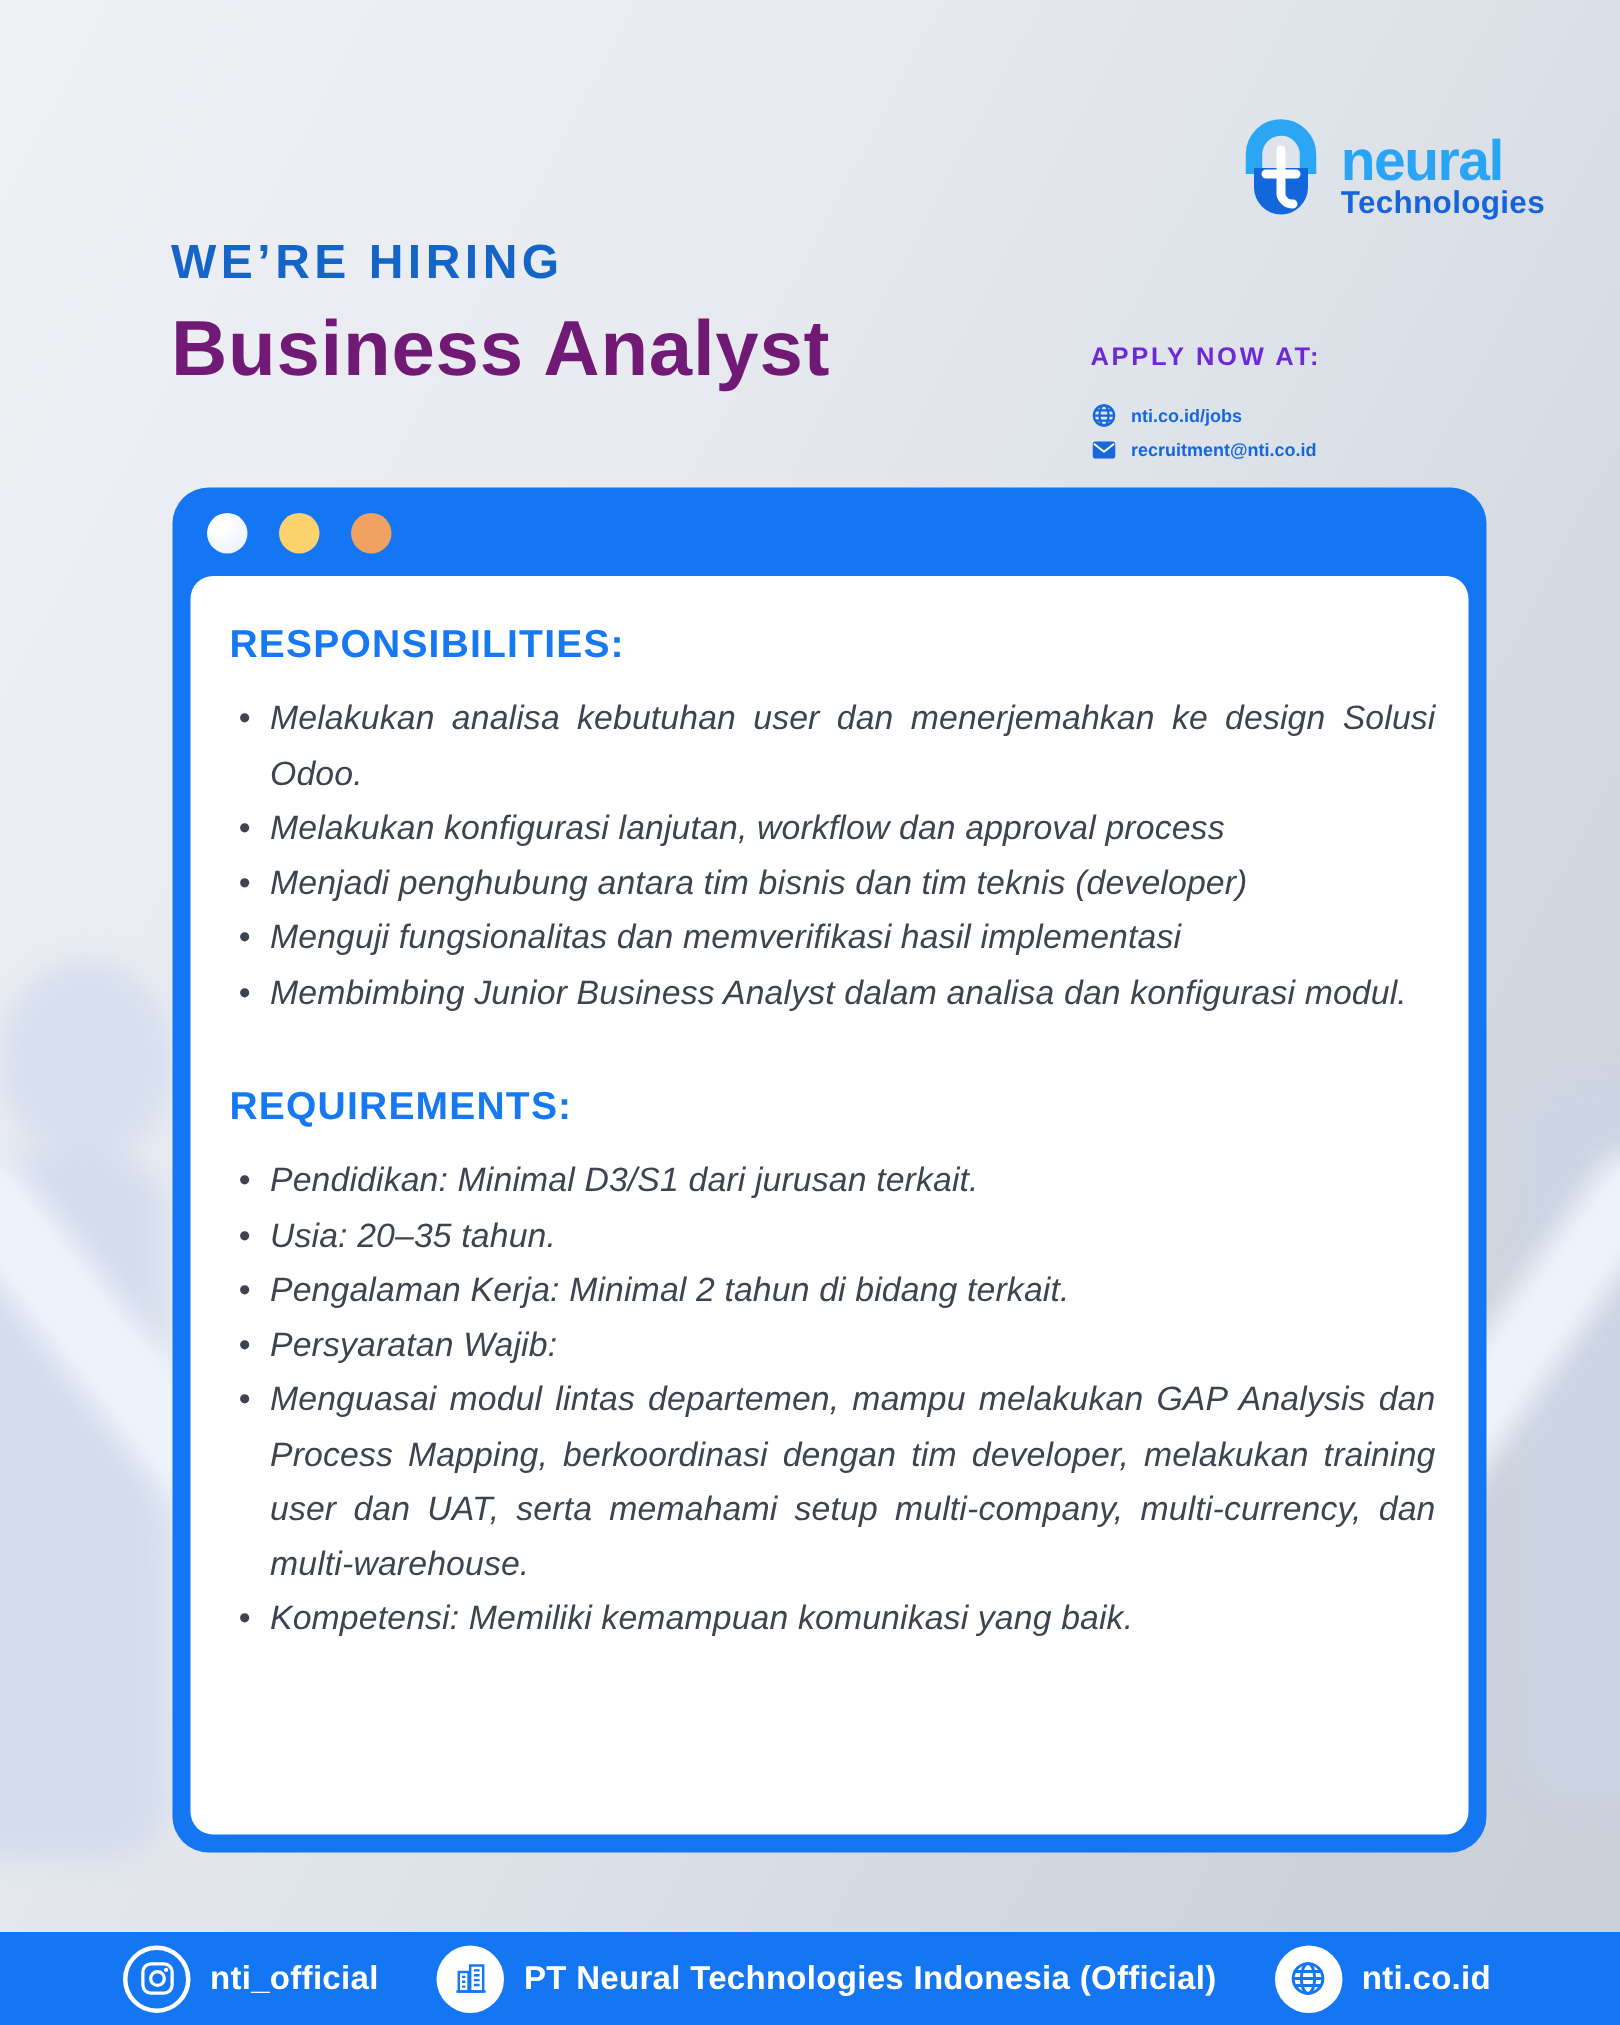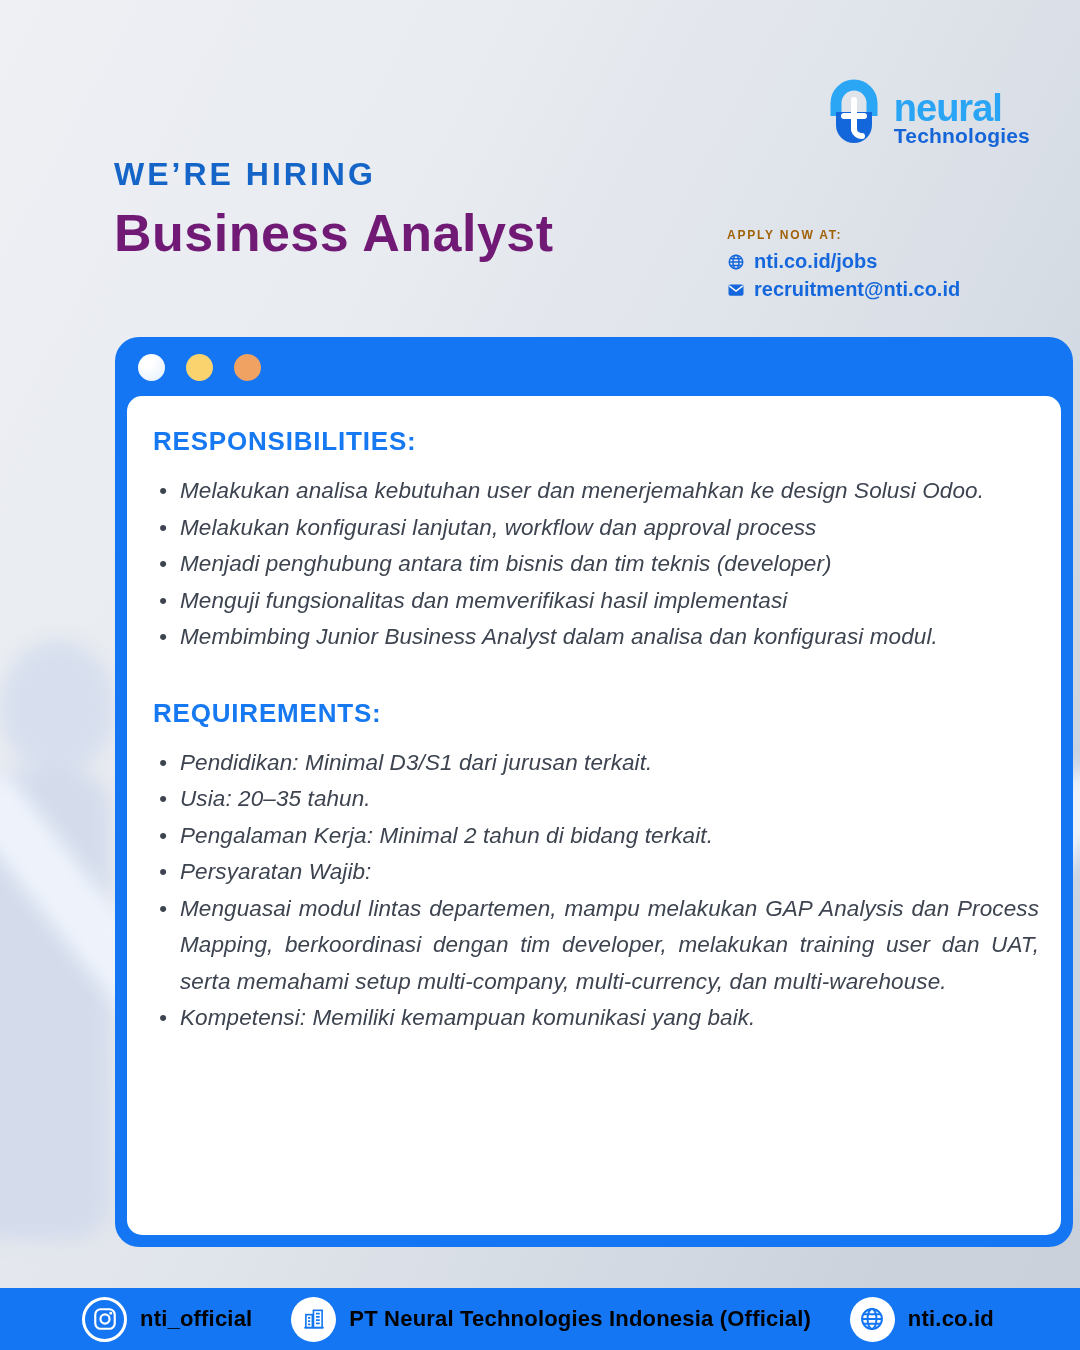--- a/index.html
+++ b/index.html
@@ -24,28 +24,28 @@
   .logo-primary { font-size:38px; font-weight:800; color:#2aa4f4; letter-spacing:-1px; line-height:0.85; }
   .logo-secondary { font-size:21px; font-weight:600; color:#1565d8; letter-spacing:0.2px; }
 
   
   .hero { position:absolute; left:114px; top:156px; }
   .eyebrow { font-size:32px; font-weight:600; letter-spacing:3px; color:#1565c8; }
   .job-title { font-size:52px; font-weight:800; color:#701a75; margin-top:10px; letter-spacing:0.5px; }
 
   
   .apply { position:absolute; left:727px; top:228px; }
-  .apply-label { font-size:12px; font-weight:600; letter-spacing:1.8px; color:#a16207; margin-bottom:8px; }
+  .apply-label { font-size:17px; font-weight:600; letter-spacing:1.8px; color:#6d28d9; margin-bottom:20px; }
   .apply-row { display:flex; align-items:center; gap:9px; margin-top:5px; }
   .apply-row svg { flex:0 0 auto; }
-  .apply-link { font-size:20px; font-weight:700; color:#1567dc; }
+  .apply-link { font-size:12px; font-weight:700; color:#1567dc; }
 
   
   .card {
-    position:absolute; left:115px; top:337px; width:958px; height:910px;
+    position:absolute; left:115px; top:325px; width:876px; height:910px;
     background:#1476F2; border-radius:24px;
   }
   .dots { display:flex; gap:21px; padding:17px 0 0 23px; }
   .dot { width:27px; height:27px; border-radius:50%; }
   .dot-white  { background:radial-gradient(circle at 35% 30%, #ffffff 20%, #e3eefb 100%); }
   .dot-yellow { background:#fad26e; }
   .dot-orange { background:#efa261; }
   .card-body {
     position:absolute; left:12px; right:12px; top:59px; bottom:12px;
     background:#ffffff; border-radius:15px;
@@ -61,21 +61,21 @@
   }
   ul.points li::before { content:"\2022"; position:absolute; left:6px; color:#3d4450; }
 
   
   .footer {
     position:absolute; left:0; right:0; top:1288px; bottom:0;
     background:#1476F2; display:flex; align-items:center;
     justify-content:space-between; padding:0 86px 0 82px;
   }
   .footer-item { display:flex; align-items:center; gap:13px; }
-  .footer-text { color:#000000; font-size:22px; font-weight:700; letter-spacing:0.2px; }
+  .footer-text { color:#ffffff; font-size:22px; font-weight:700; letter-spacing:0.2px; }
   .icon-circle {
     width:45px; height:45px; border-radius:50%; background:#ffffff;
     display:flex; align-items:center; justify-content:center; flex:0 0 auto;
   }
   .icon-ring {
     width:45px; height:45px; border-radius:50%; border:3px solid #ffffff;
     display:flex; align-items:center; justify-content:center; flex:0 0 auto;
   }
 </style>
 </head>

